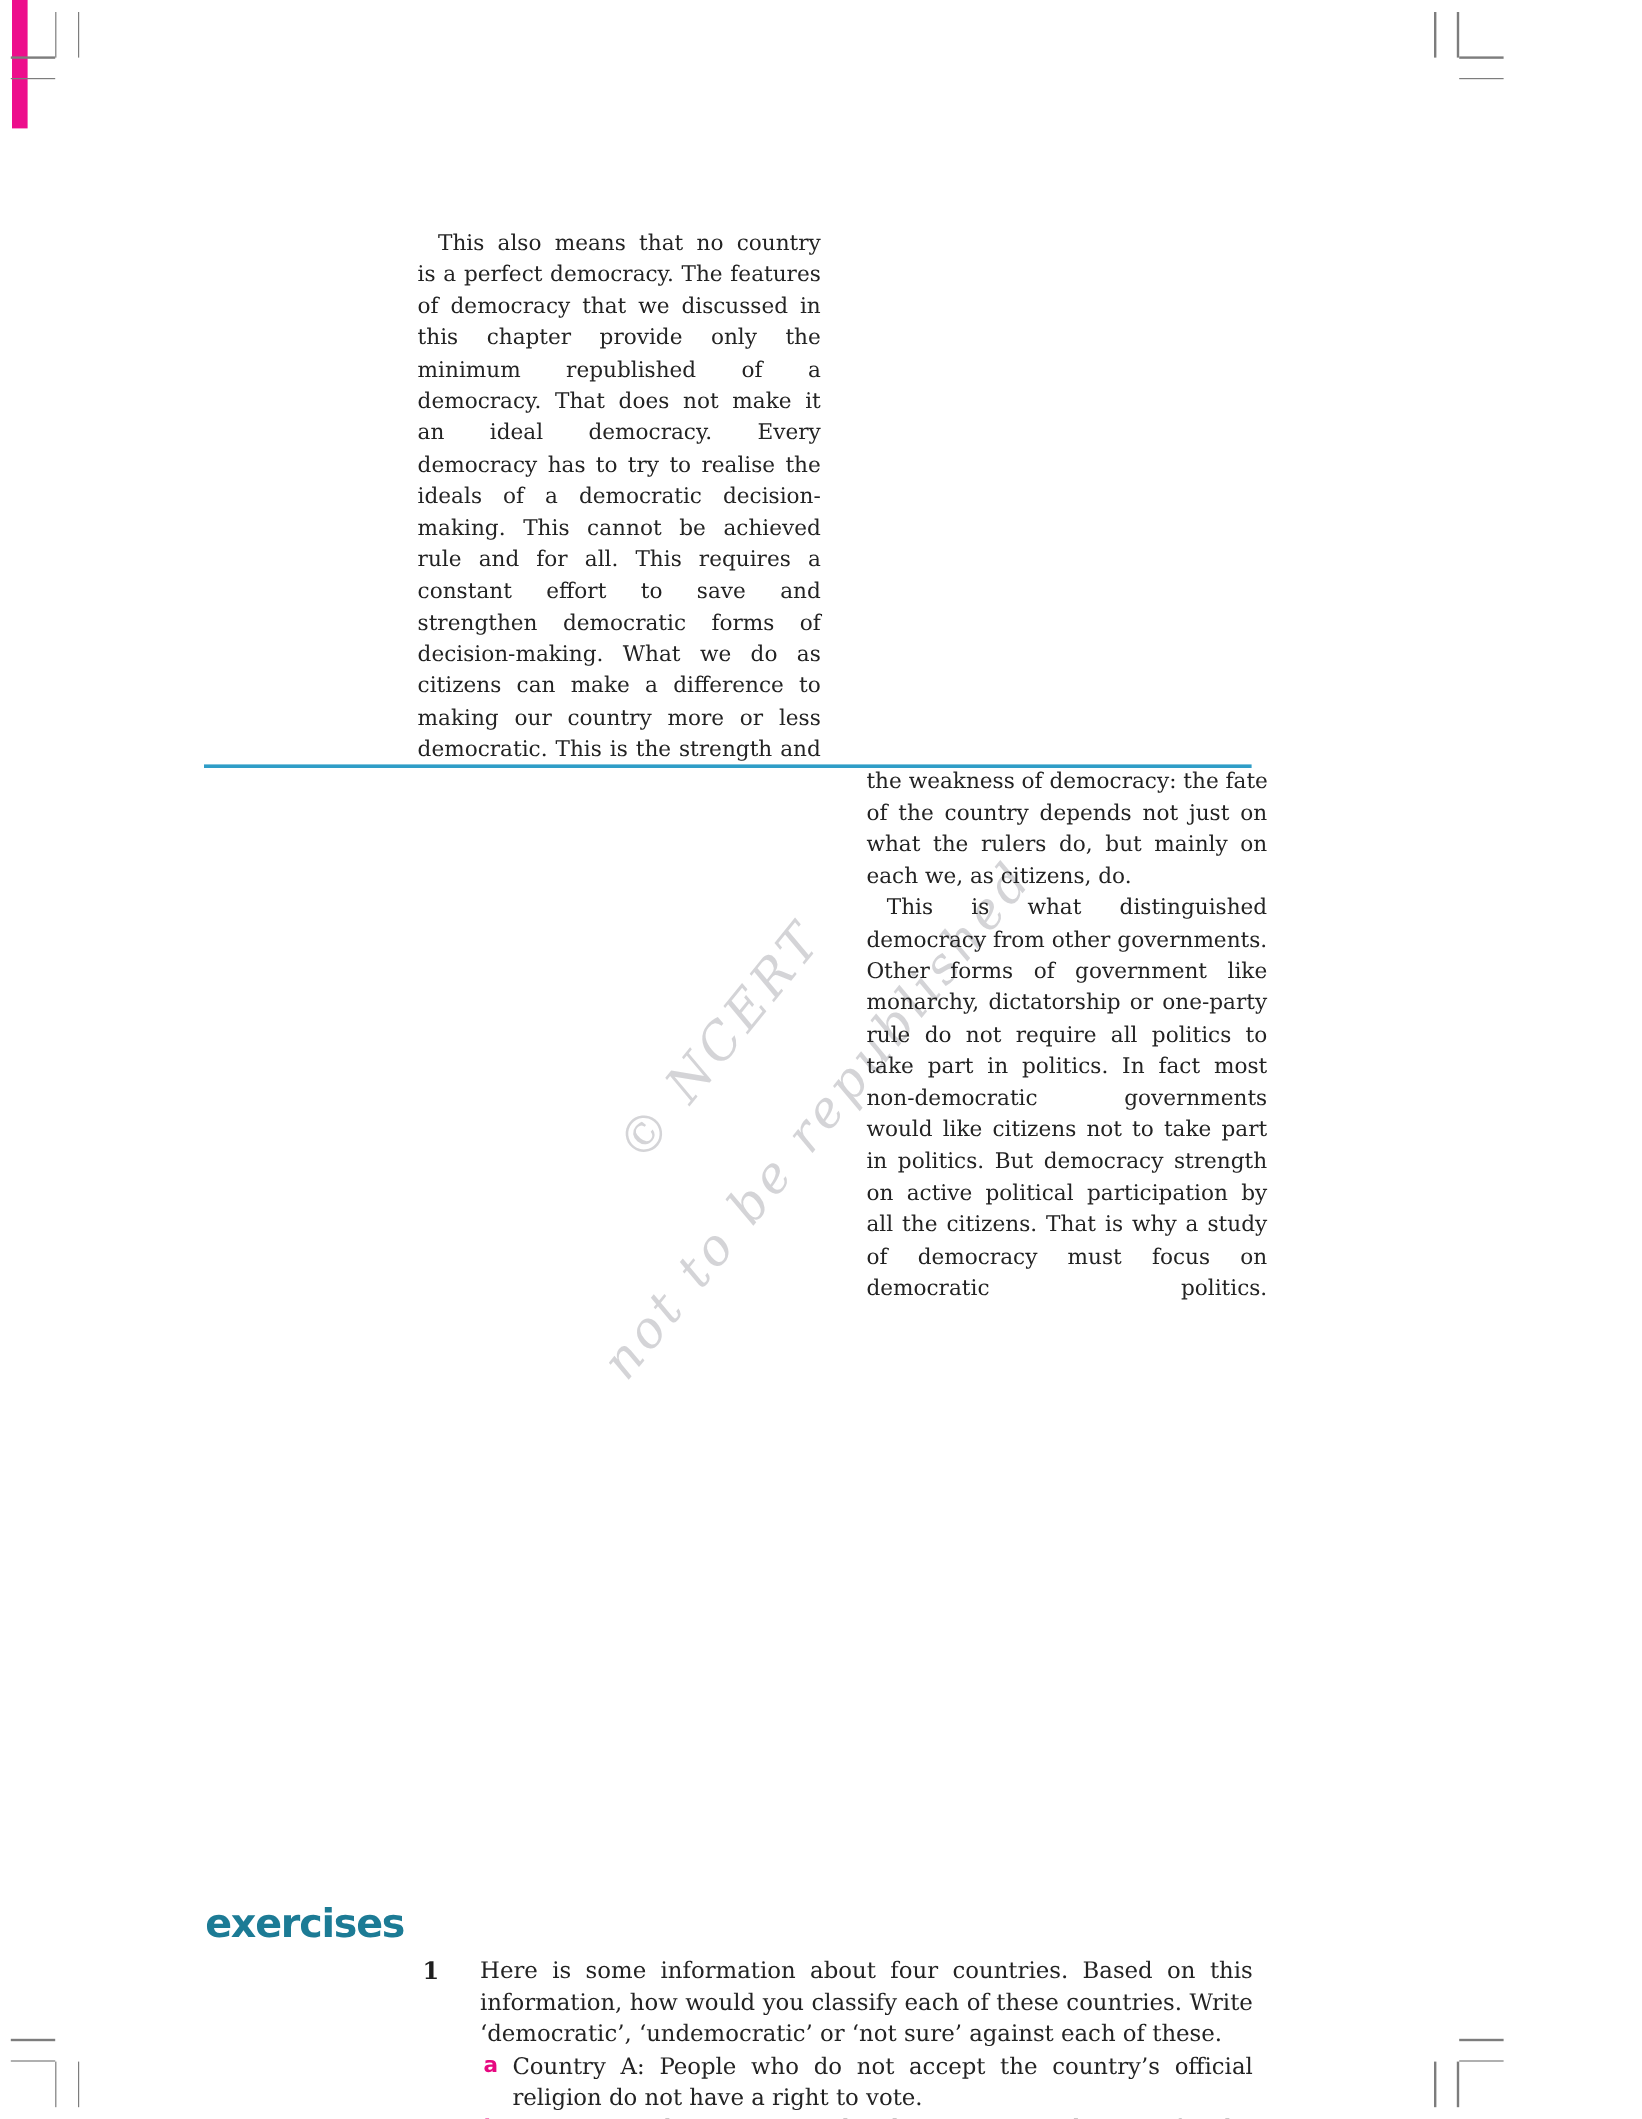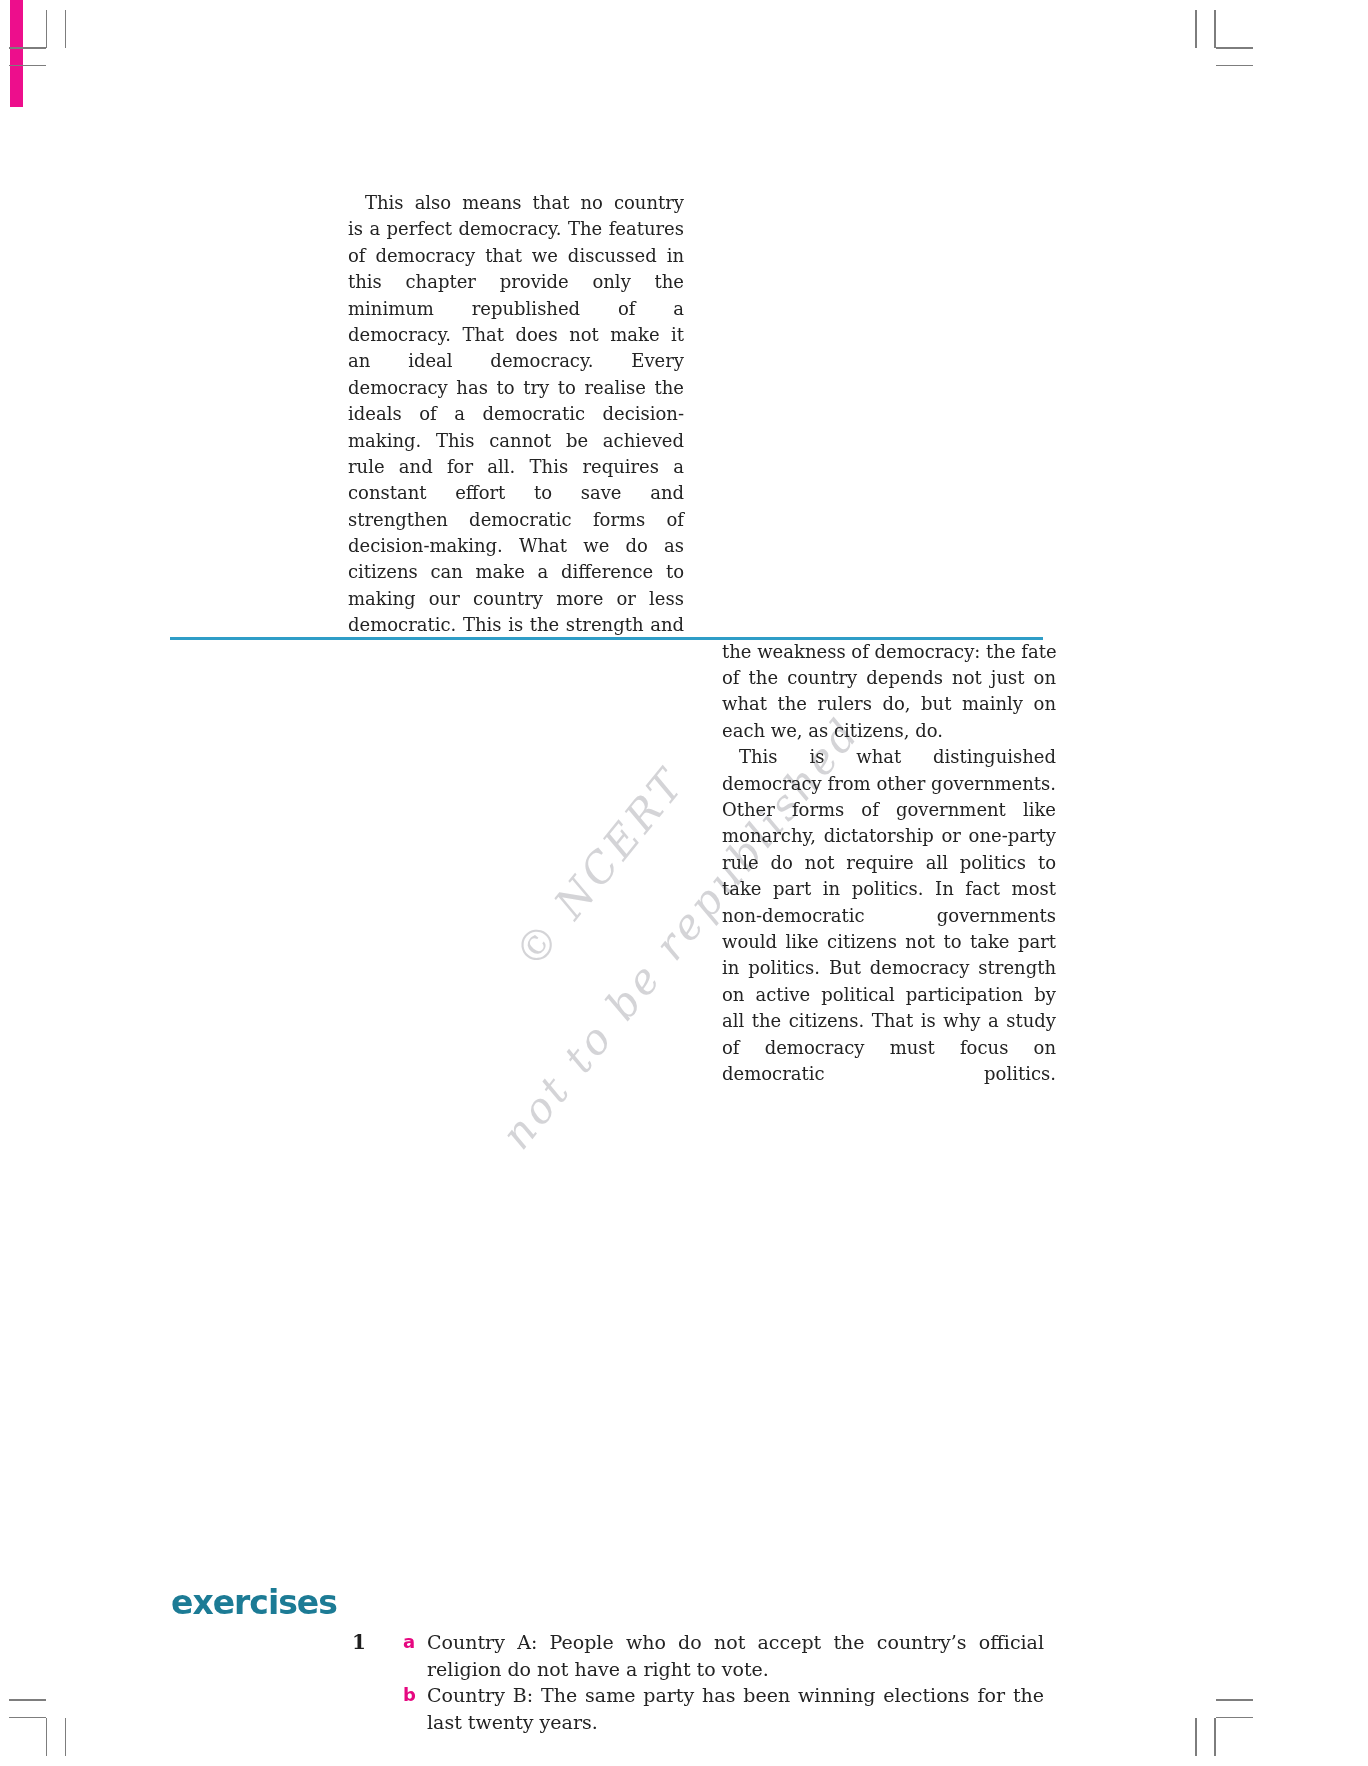--- a/index.html
+++ b/index.html
@@ -117,20 +117,21 @@
       <div class="line">democratic politics.</div>
     </div>
 
   <div class="rule"></div>
 
   <div class="ex-heading txt">exercises</div>
 
   <section class="question txt" style="top:693px;">
     <div class="qnum">1</div>
     <div class="qbody">
+      <p class="stem">Here is some information about four countries. Based on this information, how would you classify each of these countries. Write ‘democratic’, ‘undemocratic’ or ‘not sure’ against each of these.</p>
       <div class="item">
         <span class="letter">a</span>
         <span class="itext">Country A: People who do not accept the country’s official religion do not have a right to vote.</span>
       </div>
       <div class="item">
         <span class="letter">b</span>
         <span class="itext">Country B: The same party has been winning elections for the last twenty years.</span>
       </div>
 
     </div>

